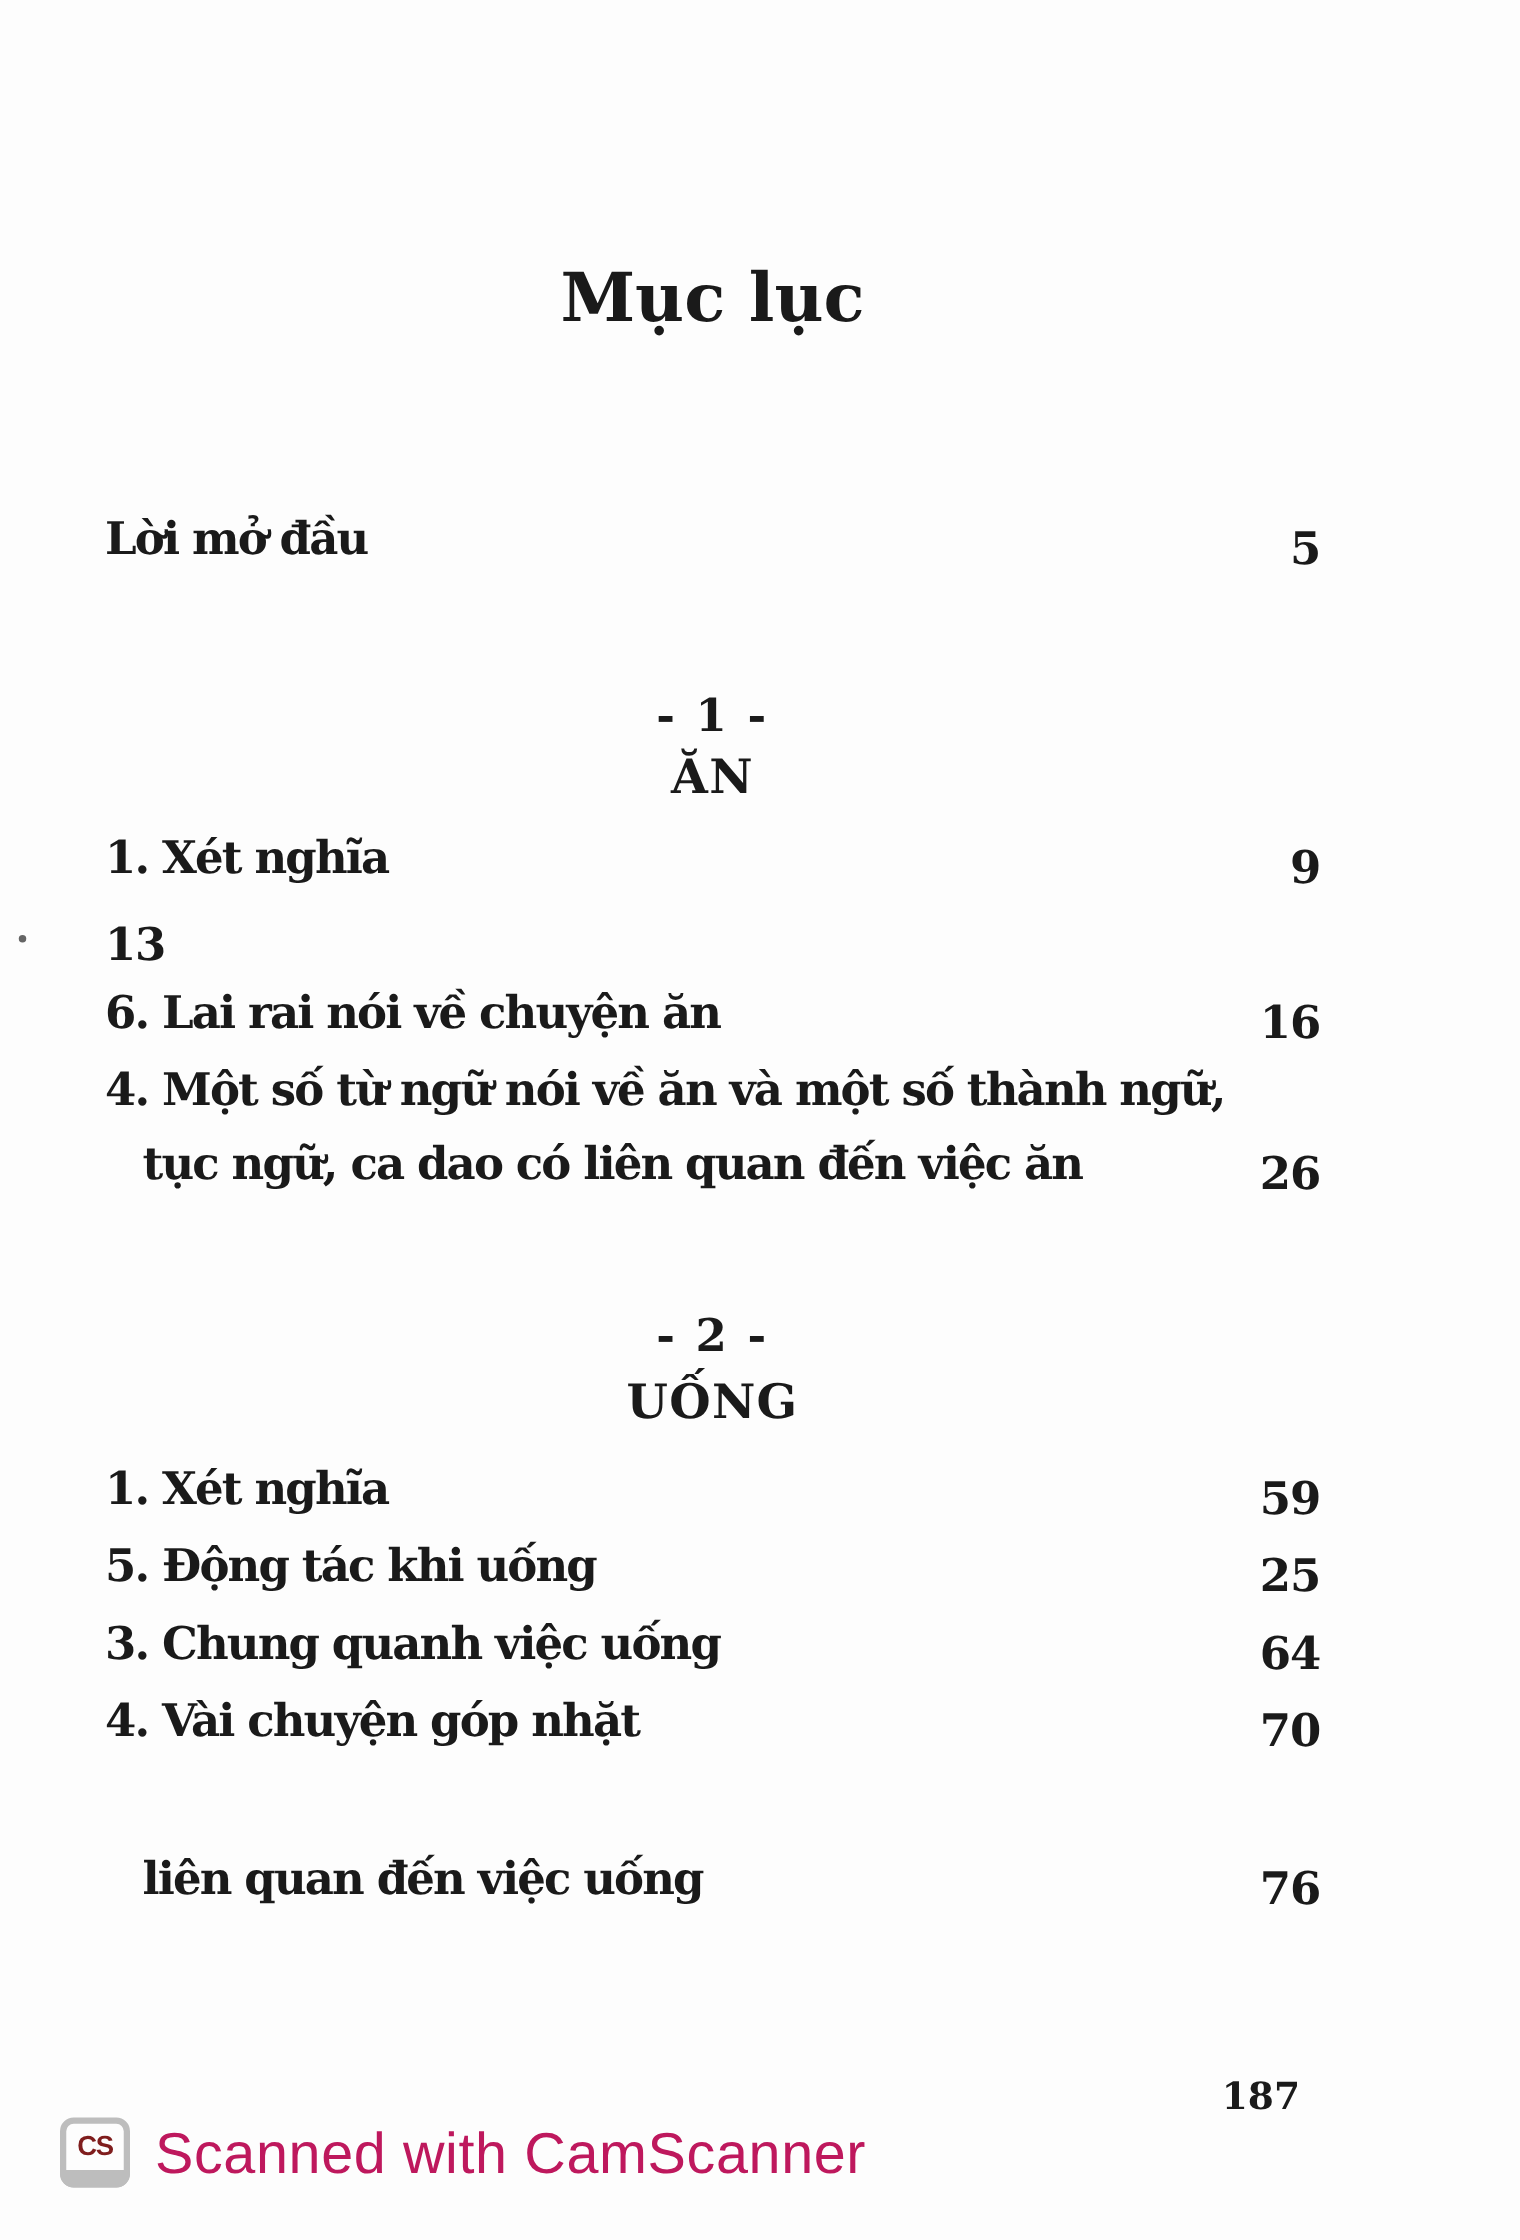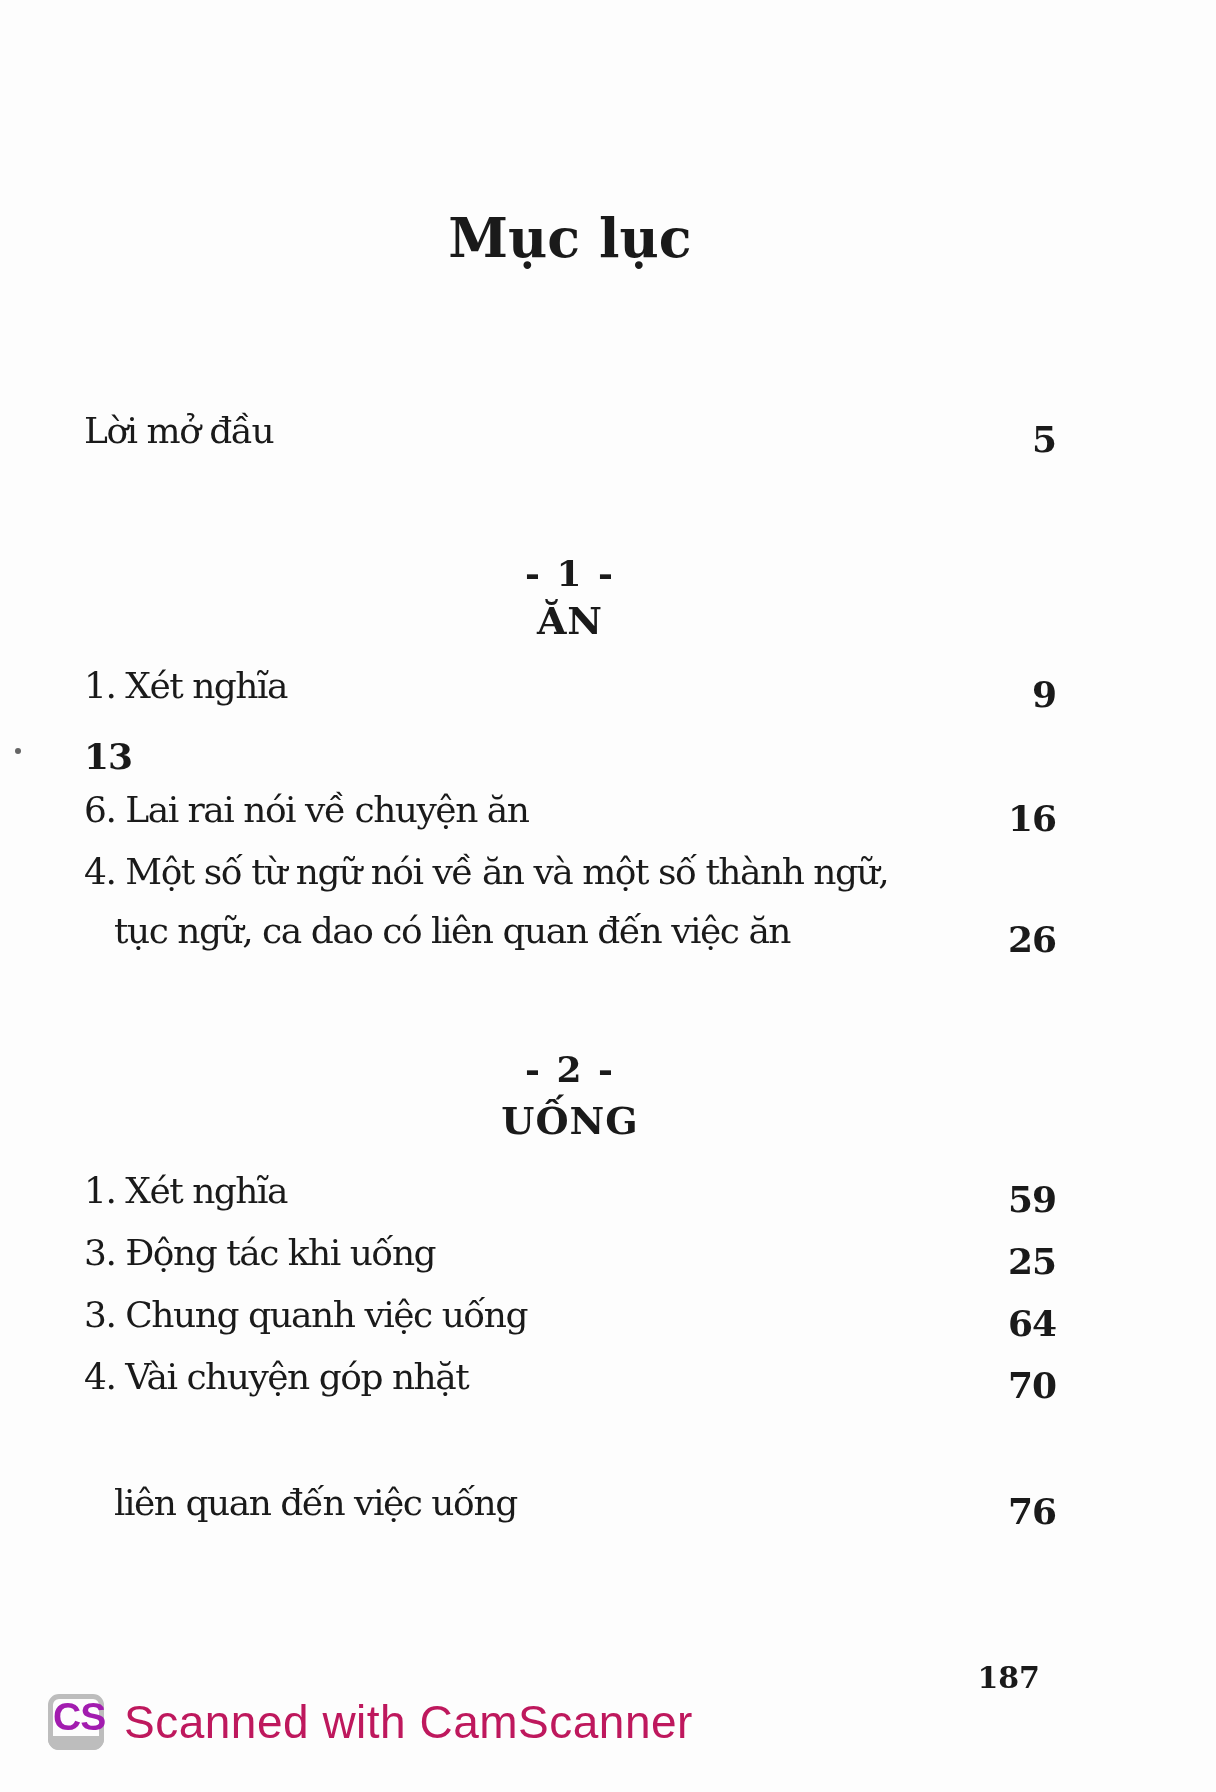--- a/index.html
+++ b/index.html
@@ -28,21 +28,21 @@
     font-size: 38px; font-weight: 700; letter-spacing: 1px; text-align: center;
   }
 
   
   .row {
     position: absolute; left: 84px; right: 160px;
     display: flex; justify-content: space-between; align-items: flex-start;
     white-space: nowrap;
   }
   .entry-label {
-    font-size: 36px; font-weight: 400; letter-spacing: -1.5px;
+    font-size: 36px; font-weight: 700; letter-spacing: -1.5px;
   }
   .entry-label.cont { padding-left: 30px; }
   .page-num {
     font-size: 36px; font-weight: 700; letter-spacing: -1px;
     position: relative; top: 8px;
   }
 
   .book-page-num {
     position: absolute; right: 176px; top: 1660px;
     font-size: 30px; font-weight: 700; margin-left: 42px;
@@ -61,22 +61,22 @@
     position: relative;
     width: 46px; height: 46px;
     border: 5px solid #bdbdbd;
     border-radius: 11px;
     background: #fdfdfd;
   }
   .cs-logo .cs-text {
     position: absolute; left: 0; right: 0; top: 1px;
     text-align: center;
     font-family: "Liberation Sans", sans-serif;
-    font-weight: 700; font-size: 39px; line-height: 34px;
-    color: #a21caf; letter-spacing: -1px;
+    font-weight: 700; font-size: 22px; line-height: 34px;
+    color: #7f1d1d; letter-spacing: -1px;
   }
   .cs-logo .cs-bar {
     position: absolute; left: -5px; right: -5px; bottom: -5px;
     height: 14px; background: #bdbdbd;
     border-radius: 0 0 11px 11px;
   }
   .watermark-text {
     margin-left: 20px;
     font-family: "Liberation Sans", sans-serif;
     font-size: 46px; color: #be185d; letter-spacing: 0.5px;
@@ -118,21 +118,21 @@
   </div>
 
   <div class="center-row section-marker" style="top:1048px">- 2 -</div>
   <div class="center-row section-heading" style="top:1098px">UỐNG</div>
 
   <div class="row" style="top:1170px">
     <span class="entry-label">1. Xét nghĩa</span>
     <span class="page-num">59</span>
   </div>
   <div class="row" style="top:1232px">
-    <span class="entry-label">3. Động tác khi uống</span>
+    <span class="entry-label">5. Động tác khi uống</span>
     <span class="page-num">25</span>
   </div>
   <div class="row" style="top:1294px">
     <span class="entry-label">3. Chung quanh việc uống</span>
     <span class="page-num">64</span>
   </div>
   <div class="row" style="top:1356px">
     <span class="entry-label">4. Vài chuyện góp nhặt</span>
     <span class="page-num">70</span>
   </div>

